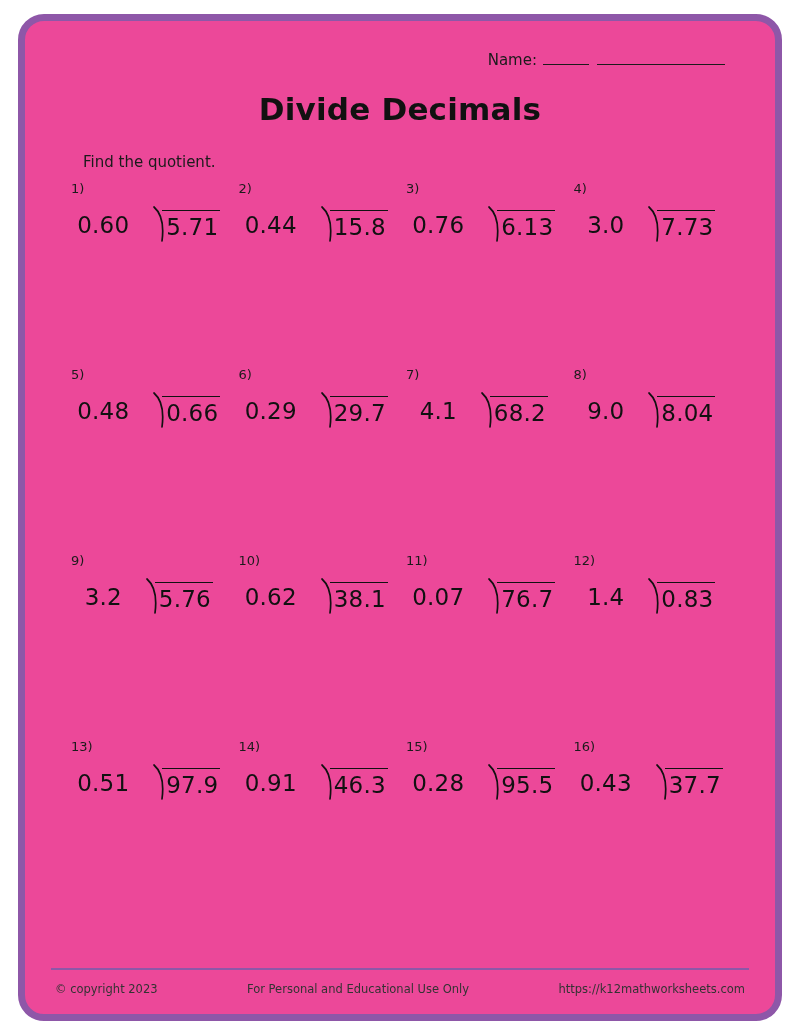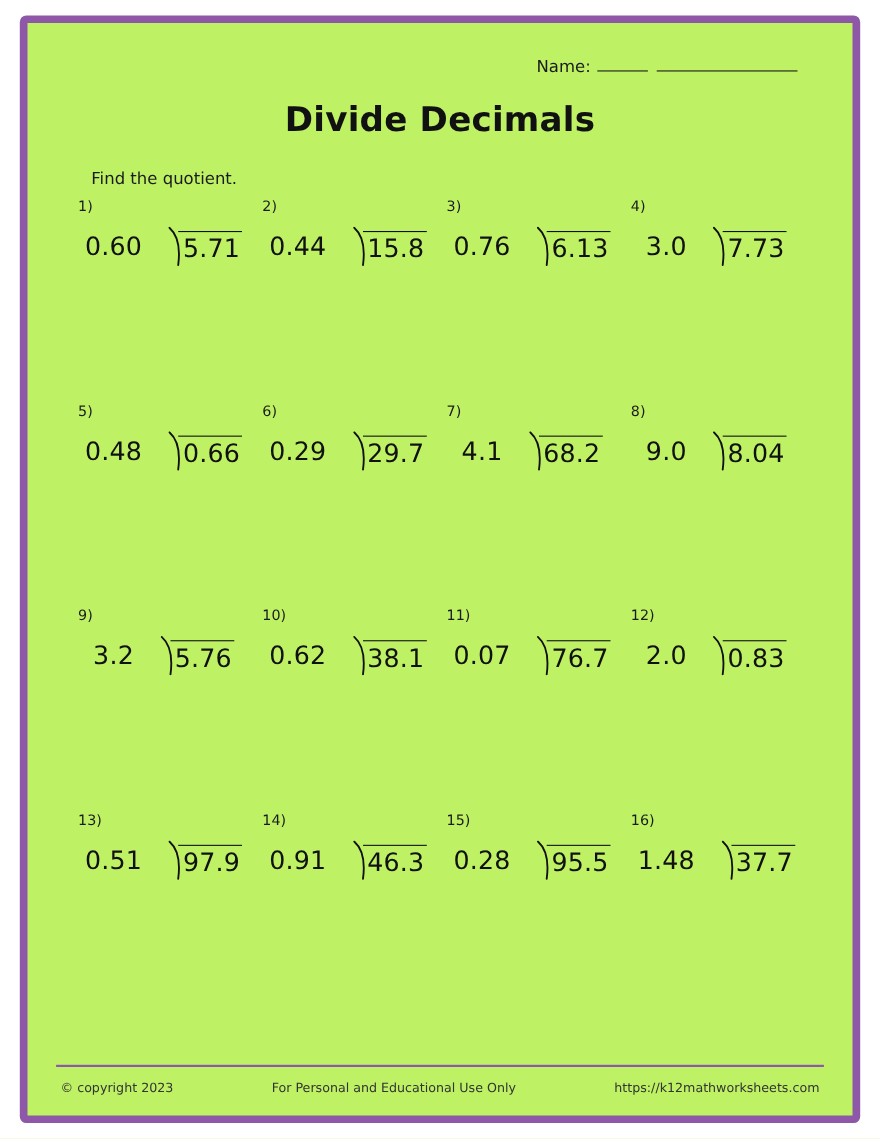--- a/index.html
+++ b/index.html
@@ -22,22 +22,22 @@
     box-sizing: border-box;
     padding: 14px 18px;
   }
 
   .sheet {
     position: relative;
     width: 100%;
     height: 100%;
     box-sizing: border-box;
     border: 7px solid #8e57a8;
-    border-radius: 6px;
-    background: #bef264;
+    border-radius: 26px;
+    background: #ec4899;
     overflow: hidden;
   }
 
   .inner {
     position: absolute;
     left: 0; top: 0; right: 0; bottom: 0;
     padding: 30px 40px 0 40px;
     box-sizing: border-box;
   }
 
@@ -337,21 +337,21 @@
                       <path d="M1 1 C 9 8, 11 20, 9 35" fill="none" stroke="#111111" stroke-width="1.7" stroke-linecap="round"></path>
                     </svg>
                   </span><span class="dividend">76.7</span></span>
               </div>
             </div>
           </div>
           <div class="cell">
             <div class="num">12)</div>
             <div class="problem">
               <div class="divbox">
-                <span class="divisor">2.0</span>
+                <span class="divisor">1.4</span>
                 <span class="bracket"><span class="hook">
                     <svg width="12" height="36" viewBox="0 0 12 36">
                       <path d="M1 1 C 9 8, 11 20, 9 35" fill="none" stroke="#111111" stroke-width="1.7" stroke-linecap="round"></path>
                     </svg>
                   </span><span class="dividend">0.83</span></span>
               </div>
             </div>
           </div>
           <div class="cell">
             <div class="num">13)</div>
@@ -389,21 +389,21 @@
                       <path d="M1 1 C 9 8, 11 20, 9 35" fill="none" stroke="#111111" stroke-width="1.7" stroke-linecap="round"></path>
                     </svg>
                   </span><span class="dividend">95.5</span></span>
               </div>
             </div>
           </div>
           <div class="cell">
             <div class="num">16)</div>
             <div class="problem">
               <div class="divbox">
-                <span class="divisor">1.48</span>
+                <span class="divisor">0.43</span>
                 <span class="bracket"><span class="hook">
                     <svg width="12" height="36" viewBox="0 0 12 36">
                       <path d="M1 1 C 9 8, 11 20, 9 35" fill="none" stroke="#111111" stroke-width="1.7" stroke-linecap="round"></path>
                     </svg>
                   </span><span class="dividend">37.7</span></span>
               </div>
             </div>
           </div>
         </div>
 

